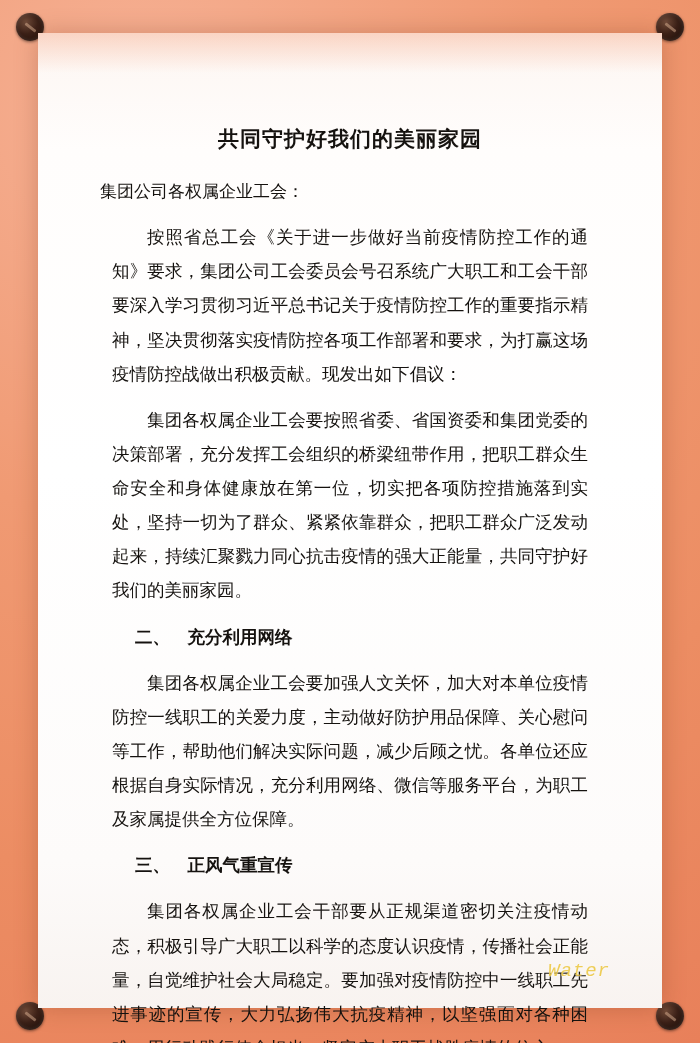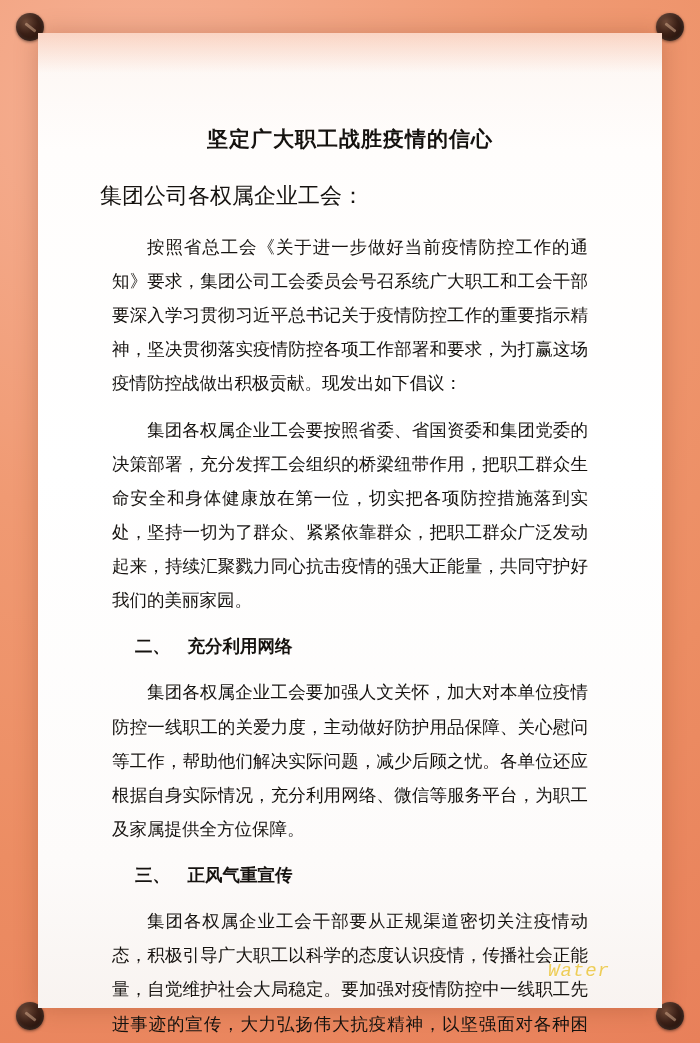--- a/index.html
+++ b/index.html
@@ -80,21 +80,21 @@
 
   .doc-title {
     text-align: center;
     font-size: 21px;
     font-weight: bold;
     letter-spacing: 1px;
     margin-bottom: 22px;
   }
 
   .addressee {
-    font-size: 22px;
+    font-size: 17px;
     line-height: 1.95;
     margin-bottom: 2px;
   }
 
   p.body-par {
     font-size: 17.5px;
     line-height: 1.95;
     margin: 12px;
     text-indent: 2em;
     text-align: justify;
@@ -138,21 +138,21 @@
       <span class="slot"></span>
     </div>
   <div class="screw br">
       <span class="slot"></span>
     </div>
 
   <div class="paper">
 
     <div class="doc">
 
-      <div class="doc-title">坚定广大职工战胜疫情的信心</div>
+      <div class="doc-title">共同守护好我们的美丽家园</div>
 
       <div class="addressee">集团公司各权属企业工会：</div>
 
       <p class="body-par">按照省总工会《关于进一步做好当前疫情防控工作的通知》要求，集团公司工会委员会号召系统广大职工和工会干部要深入学习贯彻习近平总书记关于疫情防控工作的重要指示精神，坚决贯彻落实疫情防控各项工作部署和要求，为打赢这场疫情防控战做出积极贡献。现发出如下倡议：</p>
 
       <p class="body-par">集团各权属企业工会要按照省委、省国资委和集团党委的决策部署，充分发挥工会组织的桥梁纽带作用，把职工群众生命安全和身体健康放在第一位，切实把各项防控措施落到实处，坚持一切为了群众、紧紧依靠群众，把职工群众广泛发动起来，持续汇聚戮力同心抗击疫情的强大正能量，共同守护好我们的美丽家园。</p>
 
       <p class="section-head">
         <span class="num">二、</span><span>充分利用网络</span>
       </p>

